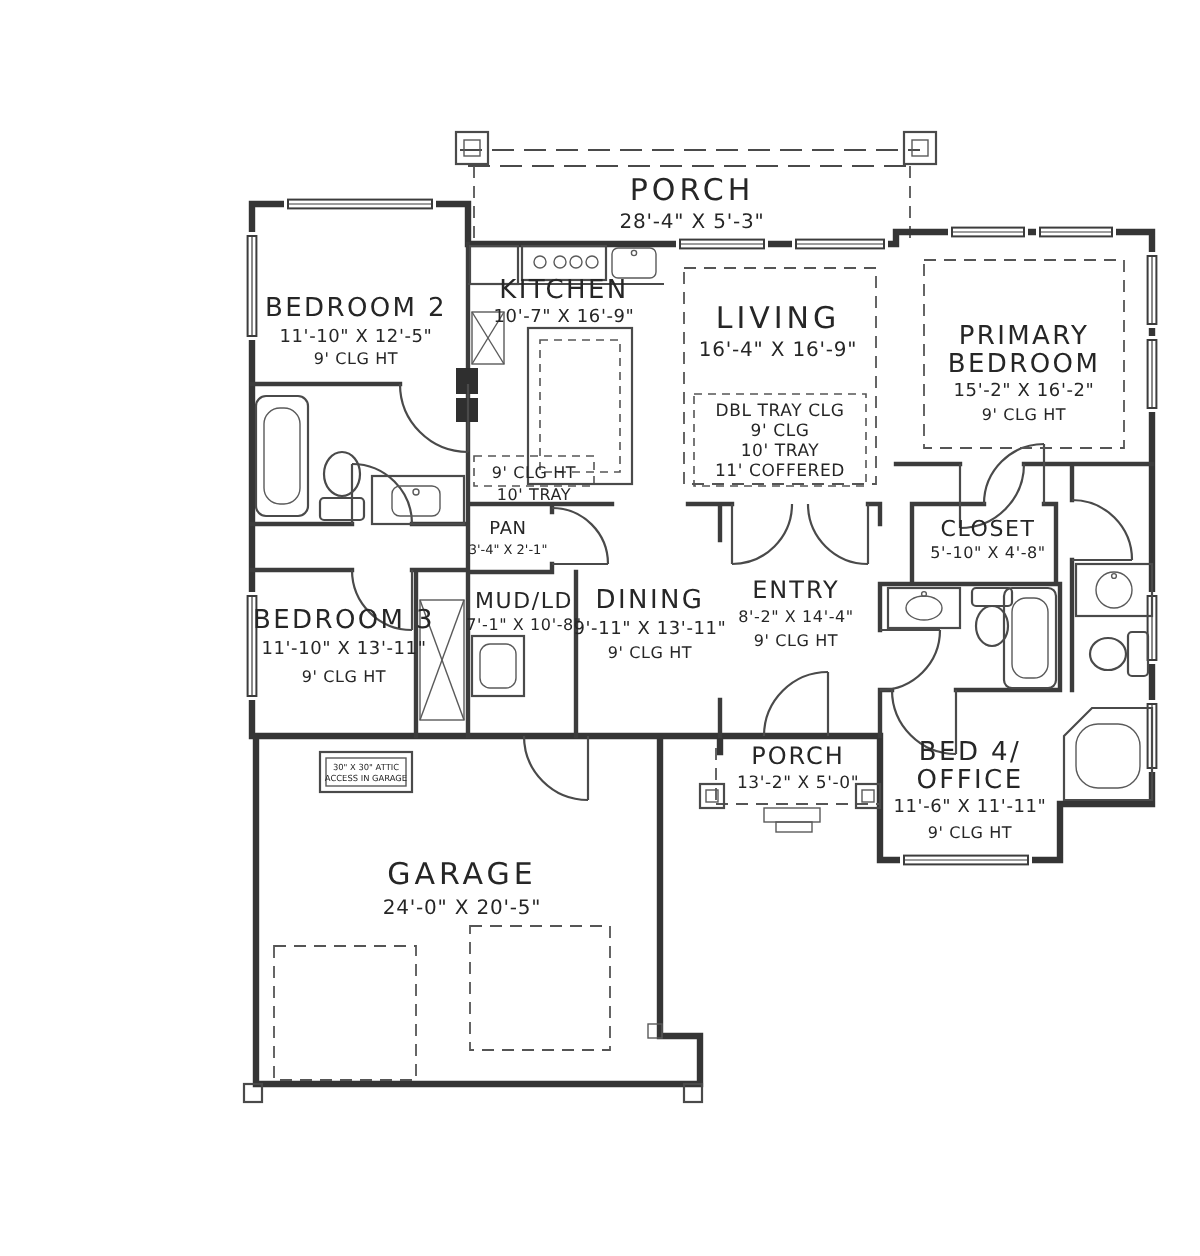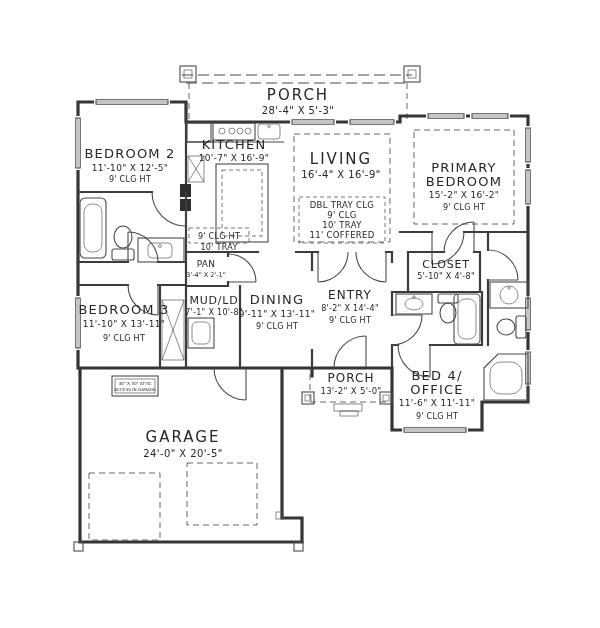--- a/index.html
+++ b/index.html
@@ -1,16 +1,16 @@
 <!DOCTYPE html>
 <html><head>
 <meta charset="utf-8">
 <style>
   html,body{margin:0;padding:0;background:#ffffff;}
-  .page{width:548px;height:628px;background:#fff;position:relative;font-family:"DejaVu Sans",sans-serif;}
+  .page{width:548px;height:628px;background:#fff;position:relative;font-family:"DejaVu Sans",sans-serif;padding-left:48px;}
   svg{display:block;}
   
   .wext{stroke:#353535;stroke-width:3.2;fill:none;stroke-linecap:square;}
   .wint{stroke:#3c3c3c;stroke-width:2.2;fill:none;stroke-linecap:square;}
   .thin{stroke:#4a4a4a;stroke-width:1.1;fill:none;}
   .xthin{stroke:#5a5a5a;stroke-width:0.7;fill:none;}
   .door{stroke:#4a4a4a;stroke-width:1.1;fill:none;}
   .dashA{stroke:#4a4a4a;stroke-width:1.1;fill:none;stroke-dasharray:11 5;}
   .dashB{stroke:#555;stroke-width:0.9;fill:none;stroke-dasharray:6 4;}
   .dashC{stroke:#555;stroke-width:0.8;fill:none;stroke-dasharray:4 3;}

